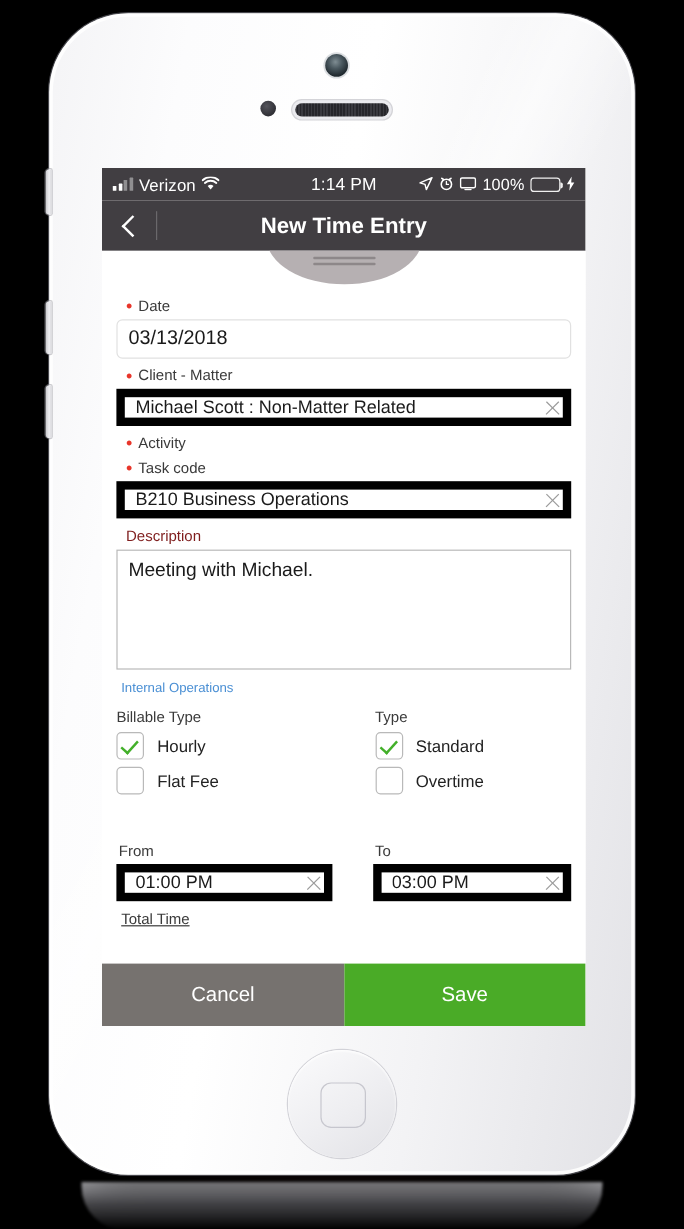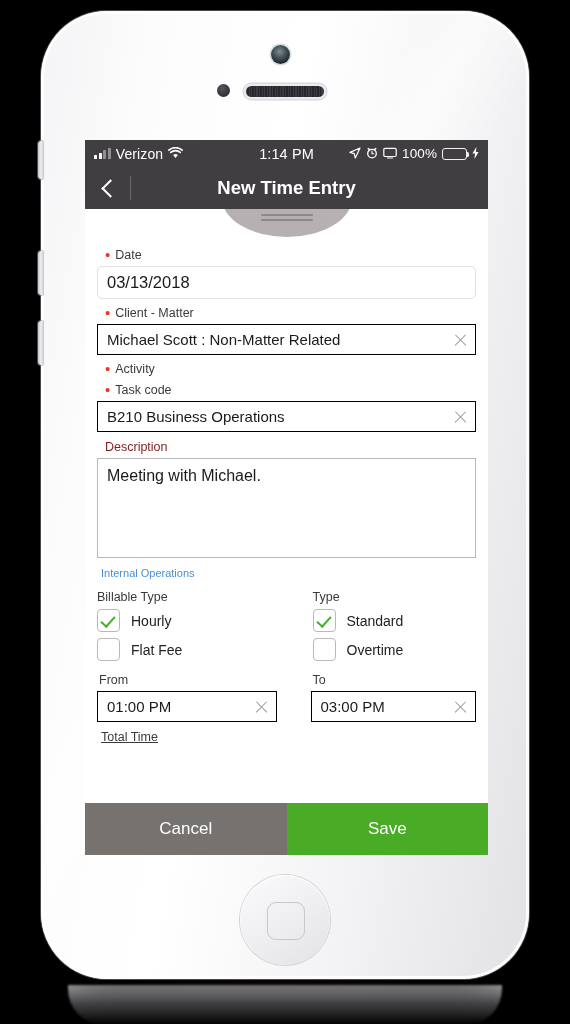--- a/index.html
+++ b/index.html
@@ -275,21 +275,21 @@
     margin-right: 5px;
   }
   .input-wrap {
     position: relative;
     margin: 0 4px;
   }
   .txt-input {
     width: 100%;
     box-sizing: border-box;
     height: 31px;
-    border: 1px solid #000000;
+    border: 7px solid #000000;
     background: #ffffff;
     font-size: 15px;
     color: #1a1a1a;
     padding: 0 30px 0 9px;
     font-family: "Liberation Sans", sans-serif;
     outline: none;
   }
   .txt-input.date-input {
     border: 1px solid #e1e1e1;
     border-radius: 5px;
@@ -375,21 +375,21 @@
     border-bottom: 2.6px solid #43b02a;
     transform: rotate(42deg);
   }
   .cb-text {
     font-size: 14px;
     color: #222222;
     margin-left: 11px;
   }
 
   .time-cols { display: flex; margin-top: 6px; }
-  .time-col { width: 50%; box-sizing: border-box; padding-right: 6px; }
+  .time-col { width: 50%; box-sizing: border-box; padding-right: 6px; margin-top: 28px; }
   .time-col.right { padding-left: 20px; padding-right: 0; }
   .time-label {
     font-size: 12.5px;
     color: #3a3a3a;
     margin: 0 0 4px 6px;
   }
   .time-wrap { position: relative; margin: 0 4px; }
   .total-time {
     font-size: 12.5px;
     color: #3a3a3a;

